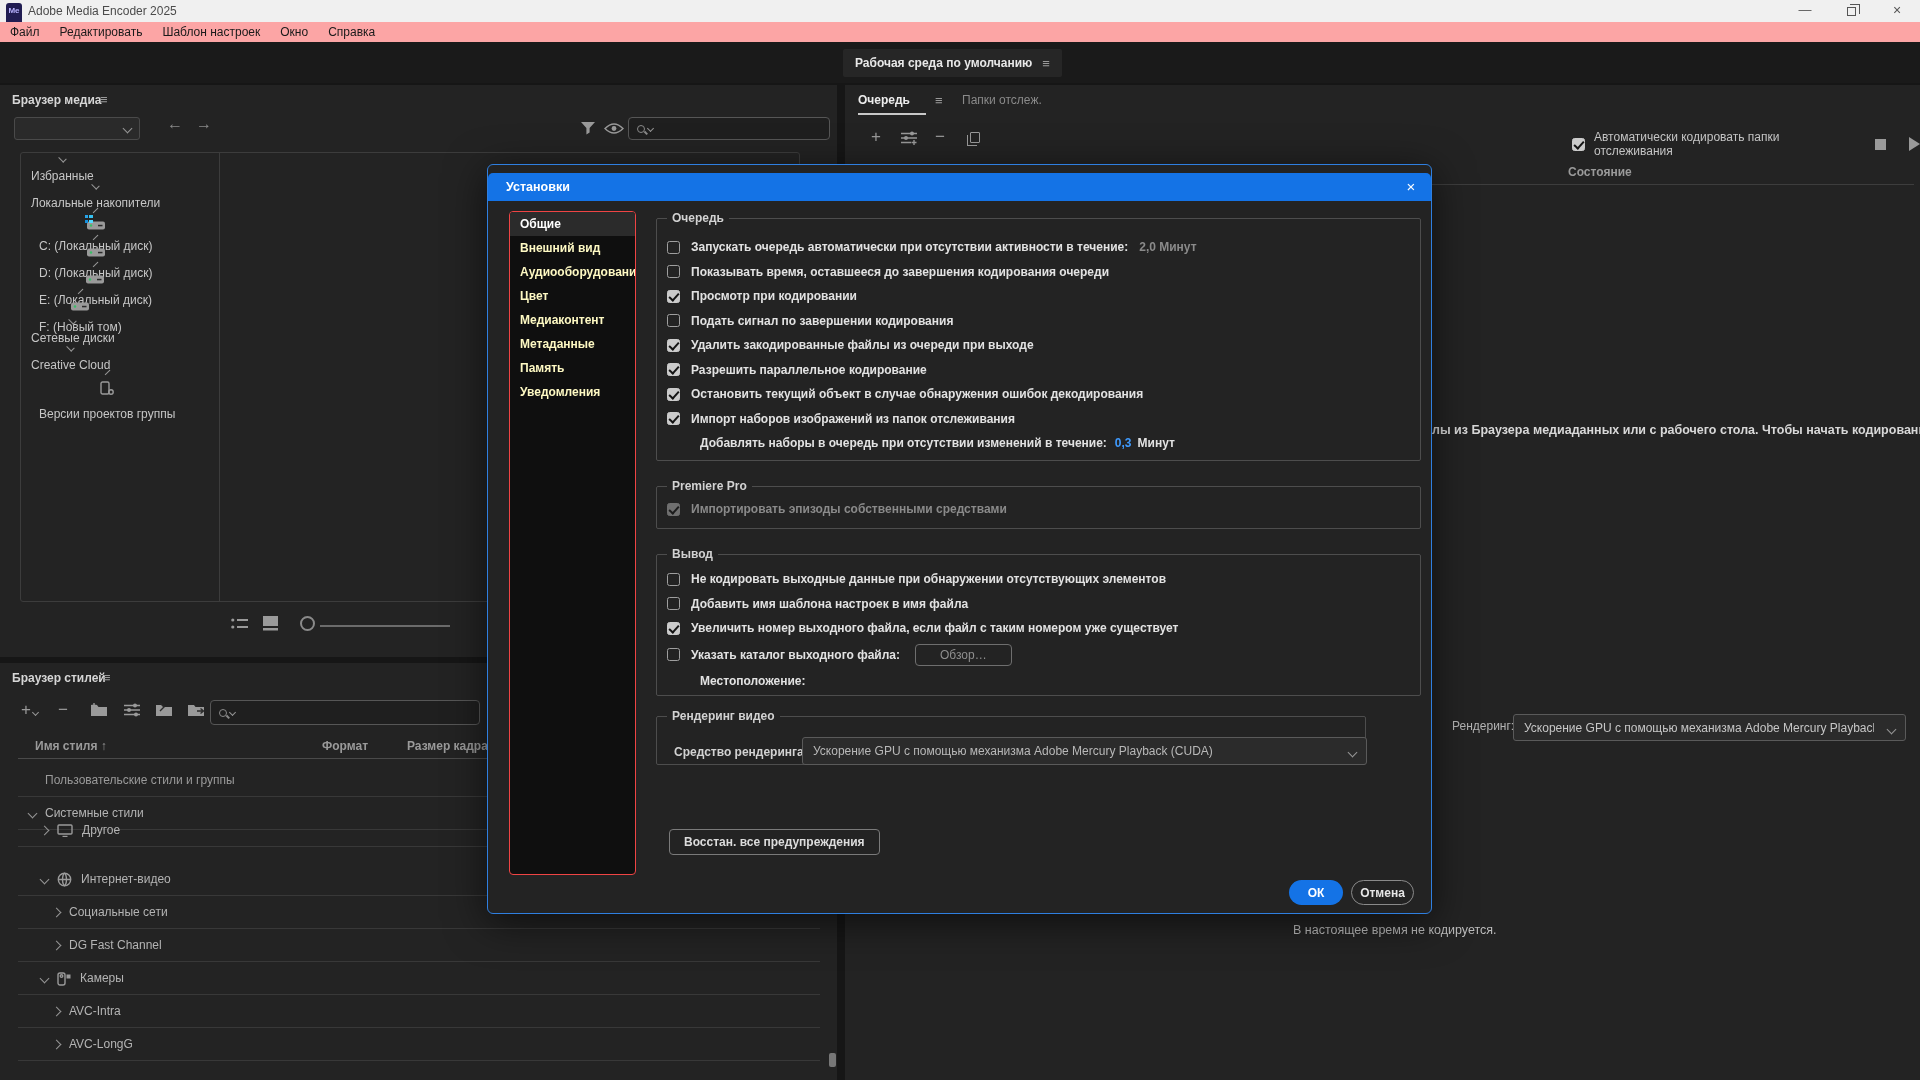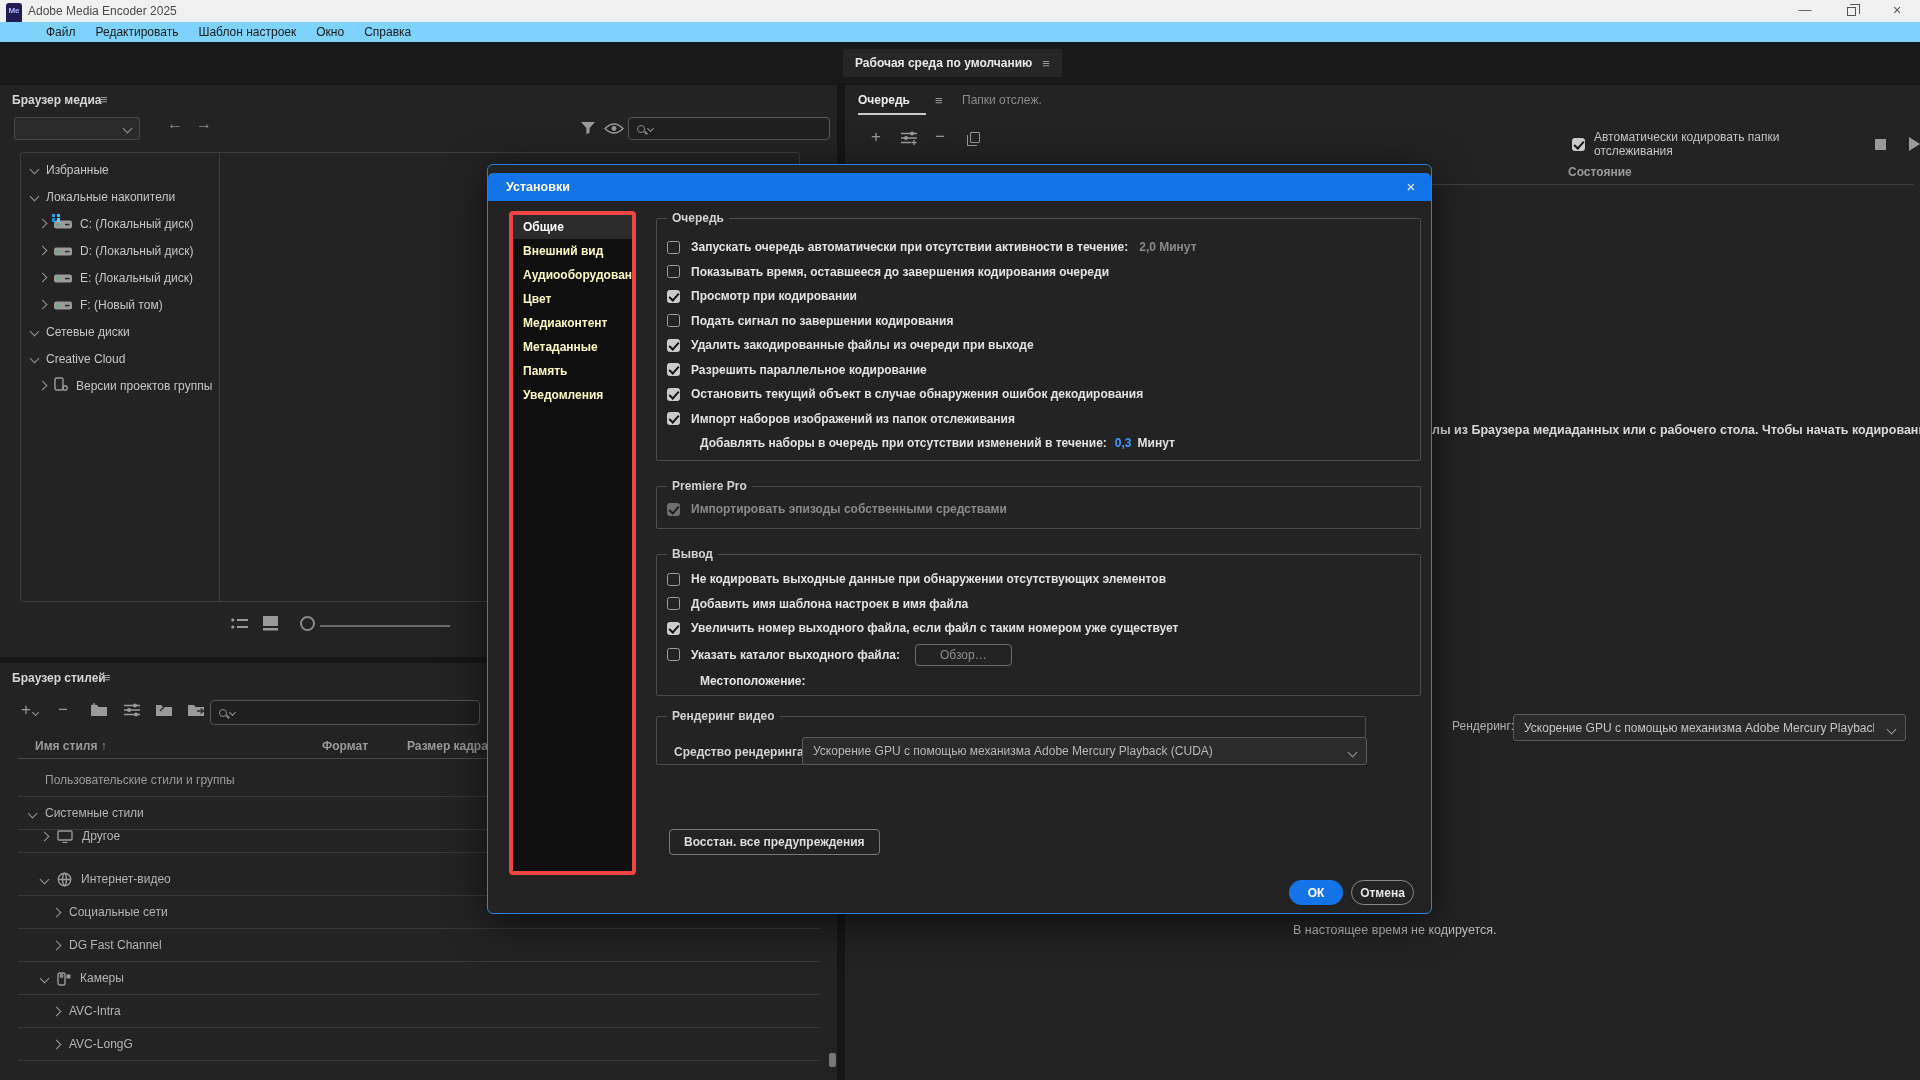--- a/index.html
+++ b/index.html
@@ -10,21 +10,21 @@
   
   #titlebar { position:absolute; left:0; top:0; width:1920px; height:22px; background:#f0f0f0; }
   #app-icon { position:absolute; left:6px; top:3px; width:16px; height:22px; border-radius:3px;
     background:#211d52; color:#b9b3ff; font-size:8px; font-weight:bold; text-align:center; line-height:16px; }
   #win-title { position:absolute; left:28px; top:4px; font-size:12px; color:#4b4b4b; }
   .winbtn { position:absolute; top:0; width:46px; height:22px; color:#555; text-align:center; line-height:20px; font-size:13px; }
   #btn-min { right:92px; } #btn-max { right:46px; } #btn-close { right:0; font-size:14px; }
   .restore-glyph { display:inline-block; width:9px; height:9px; border:1px solid #555; position:relative; top:2px; }
   .restore-glyph::before { content:""; position:absolute; left:2px; top:-4px; width:9px; height:9px;
     border:1px solid #555; border-left:none; border-bottom:none; }
-  #menubar { position:absolute; left:0; top:22px; width:1920px; height:20px; background:#7dd3fc; display:flex; align-items:center;padding-left:36px; }
+  #menubar { position:absolute; left:0; top:22px; width:1920px; height:20px; background:#fca5a5; display:flex; align-items:center; }
   .menu-item { font-size:12px; color:#1a1a1a; padding:0 10px; height:20px; line-height:20px; }
 
   
   #workspace-strip { position:absolute; left:0; top:42px; width:1920px; height:41px; background:#1a1a1a; }
   #workspace-tab { position:absolute; left:843px; top:7px; height:28px; padding:0 12px; background:#262626;
     color:#e8e8e8; font-size:12px; font-weight:600; display:flex; align-items:center; gap:10px; border-radius:2px; }
 
   .burger { color:#9a9a9a; font-size:13px; font-weight:400; }
   .panel { position:absolute; background:#232323; }
   .panel-title { position:absolute; font-size:12px; font-weight:600; color:#d6d6d6; }
@@ -36,21 +36,21 @@
   .chv.small { width:5px; height:5px; }
 
   
   #media-browser { left:0; top:85px; width:837px; height:572px; }
   #mb-dropdown { position:absolute; left:14px; top:32px; width:126px; height:23px; background:#2a2a2a;
     border:1px solid #4a4a4a; border-radius:3px; }
   #mb-dropdown .chv { position:absolute; right:8px; top:7px; }
   .nav-arrow { position:absolute; top:30px; font-size:16px; color:#8a8a8a; }
   #mb-tree-box { position:absolute; left:20px; top:67px; width:780px; height:450px; border:1px solid #3c3c3c; border-radius:3px; }
   #mb-divider { position:absolute; left:198px; top:0; width:1px; height:448px; background:#3c3c3c; }
-  .tree-row { position:absolute; height:27px; display:flex; align-items:center; gap:8px; font-size:12px; color:#c6c6c6; }
+  .tree-row { position:absolute; height:27px; display:flex; align-items:center; gap:8px; font-size:12px; color:#c6c6c6;flex-direction:column; }
   .drive-ico { position:relative; width:18px; height:12px; }
   .win-flag { position:absolute; left:-2px; top:-4px; width:8px; height:8px; }
   .win-flag i { position:absolute; width:3.4px; height:3.4px; }
   .wf1{left:0;top:0;background:#28a3e8;} .wf2{right:0;top:0;background:#35c1f1;}
   .wf3{left:0;bottom:0;background:#1490df;} .wf4{right:0;bottom:0;background:#54d9ff;}
   .slider-line { position:absolute; left:320px; top:540px; width:130px; height:2px; background:#6b6b6b; }
   .slider-knob { position:absolute; left:300px; top:531px; width:15px; height:15px; border:2px solid #8a8a8a; border-radius:50%; }
 
   
   .searchbox { position:absolute; background:#1f1f1f; border:1px solid #565656; border-radius:4px; display:flex; align-items:center; padding-left:8px; gap:3px; }
@@ -89,21 +89,21 @@
   .dropdown .chv { position:absolute; right:10px; top:11px; }
   #q-status-text { position:absolute; left:448px; top:838px; font-size:12.5px; color:#bdbdbd; }
 
   
   #dialog { position:absolute; left:487px; top:164px; width:945px; height:750px; background:#232323;
     border:1px solid #2f7fe0; border-radius:6px; box-shadow:0 8px 40px rgba(0,0,0,.6); z-index:100; }
   #dlg-header { position:absolute; left:0; top:0; width:943px; height:28px; background:#1473e6; border-radius:5px 5px 0 0;margin-top:8px; }
   #dlg-title { position:absolute; left:18px; top:7px; font-size:12.5px; font-weight:600; color:#fff; }
   #dlg-close { position:absolute; right:10px; top:4px; width:20px; height:20px; color:#fff; font-size:15px; text-align:center; line-height:20px; }
   #dlg-nav { position:absolute; left:21px; top:46px; width:127px; height:664px; background:#0f0f0f;
-    border:4px solid #ef4444; border-radius:4px; overflow:hidden; }
+    border:1px solid #ef4444; border-radius:4px; overflow:hidden; }
   .nav-item { height:24px; line-height:24px; padding-left:10px; font-size:12px; font-weight:600; color:#fef9c3; }
   .nav-item.sel { background:#2b2b2b; color:#fff; }
 
   fieldset.grp { position:absolute; border:1px solid #4d4d4d; border-radius:2px; padding:0; }
   fieldset.grp legend { font-size:12px; font-weight:600; color:#d2d2d2; margin-left:10px; padding:0 5px; }
   .cb-row { display:flex; align-items:center; gap:11px; height:24.5px; padding-left:10px; font-size:12px; font-weight:600; color:#e2e2e2; }
   .cb { flex:0 0 auto; width:13px; height:13px; border:1.6px solid #9f9f9f; border-radius:2.5px; background:transparent; position:relative; }
   .cb.on { background:#cbcbcb; border-color:#cbcbcb; }
   .cb.on::after { content:""; position:absolute; left:3.2px; top:0.2px; width:4px; height:8px;
     border:solid #141414; border-width:0 2px 2px 0; transform:rotate(42deg); }
@@ -298,21 +298,21 @@
 
     <div class="pb-row" style="top:101px; color:#9a9a9a;">
       <span style="width:18px;"></span>
         <span>Пользовательские стили и группы</span>
     </div>
     <div class="pb-row" style="top:134px;">
       <span style="width:2px;"></span>
         <span class="chv down"></span>
       <span>Системные стили</span>
     </div>
-    <div class="pb-row" style="top:157px;">
+    <div class="pb-row" style="top:151px;">
       <span style="width:14px;"></span>
         <span class="chv right"></span>
       <svg width="16" height="13" viewBox="0 0 16 13">
           <rect class="st" x="1" y="1" width="14" height="9" rx="1"></rect>
           <path class="st" d="M5.5 12.5h5"></path>
         </svg>
       <span>Другое</span>
     </div>
     <div class="pb-row" style="top:200px;">
       <span style="width:14px;"></span>

